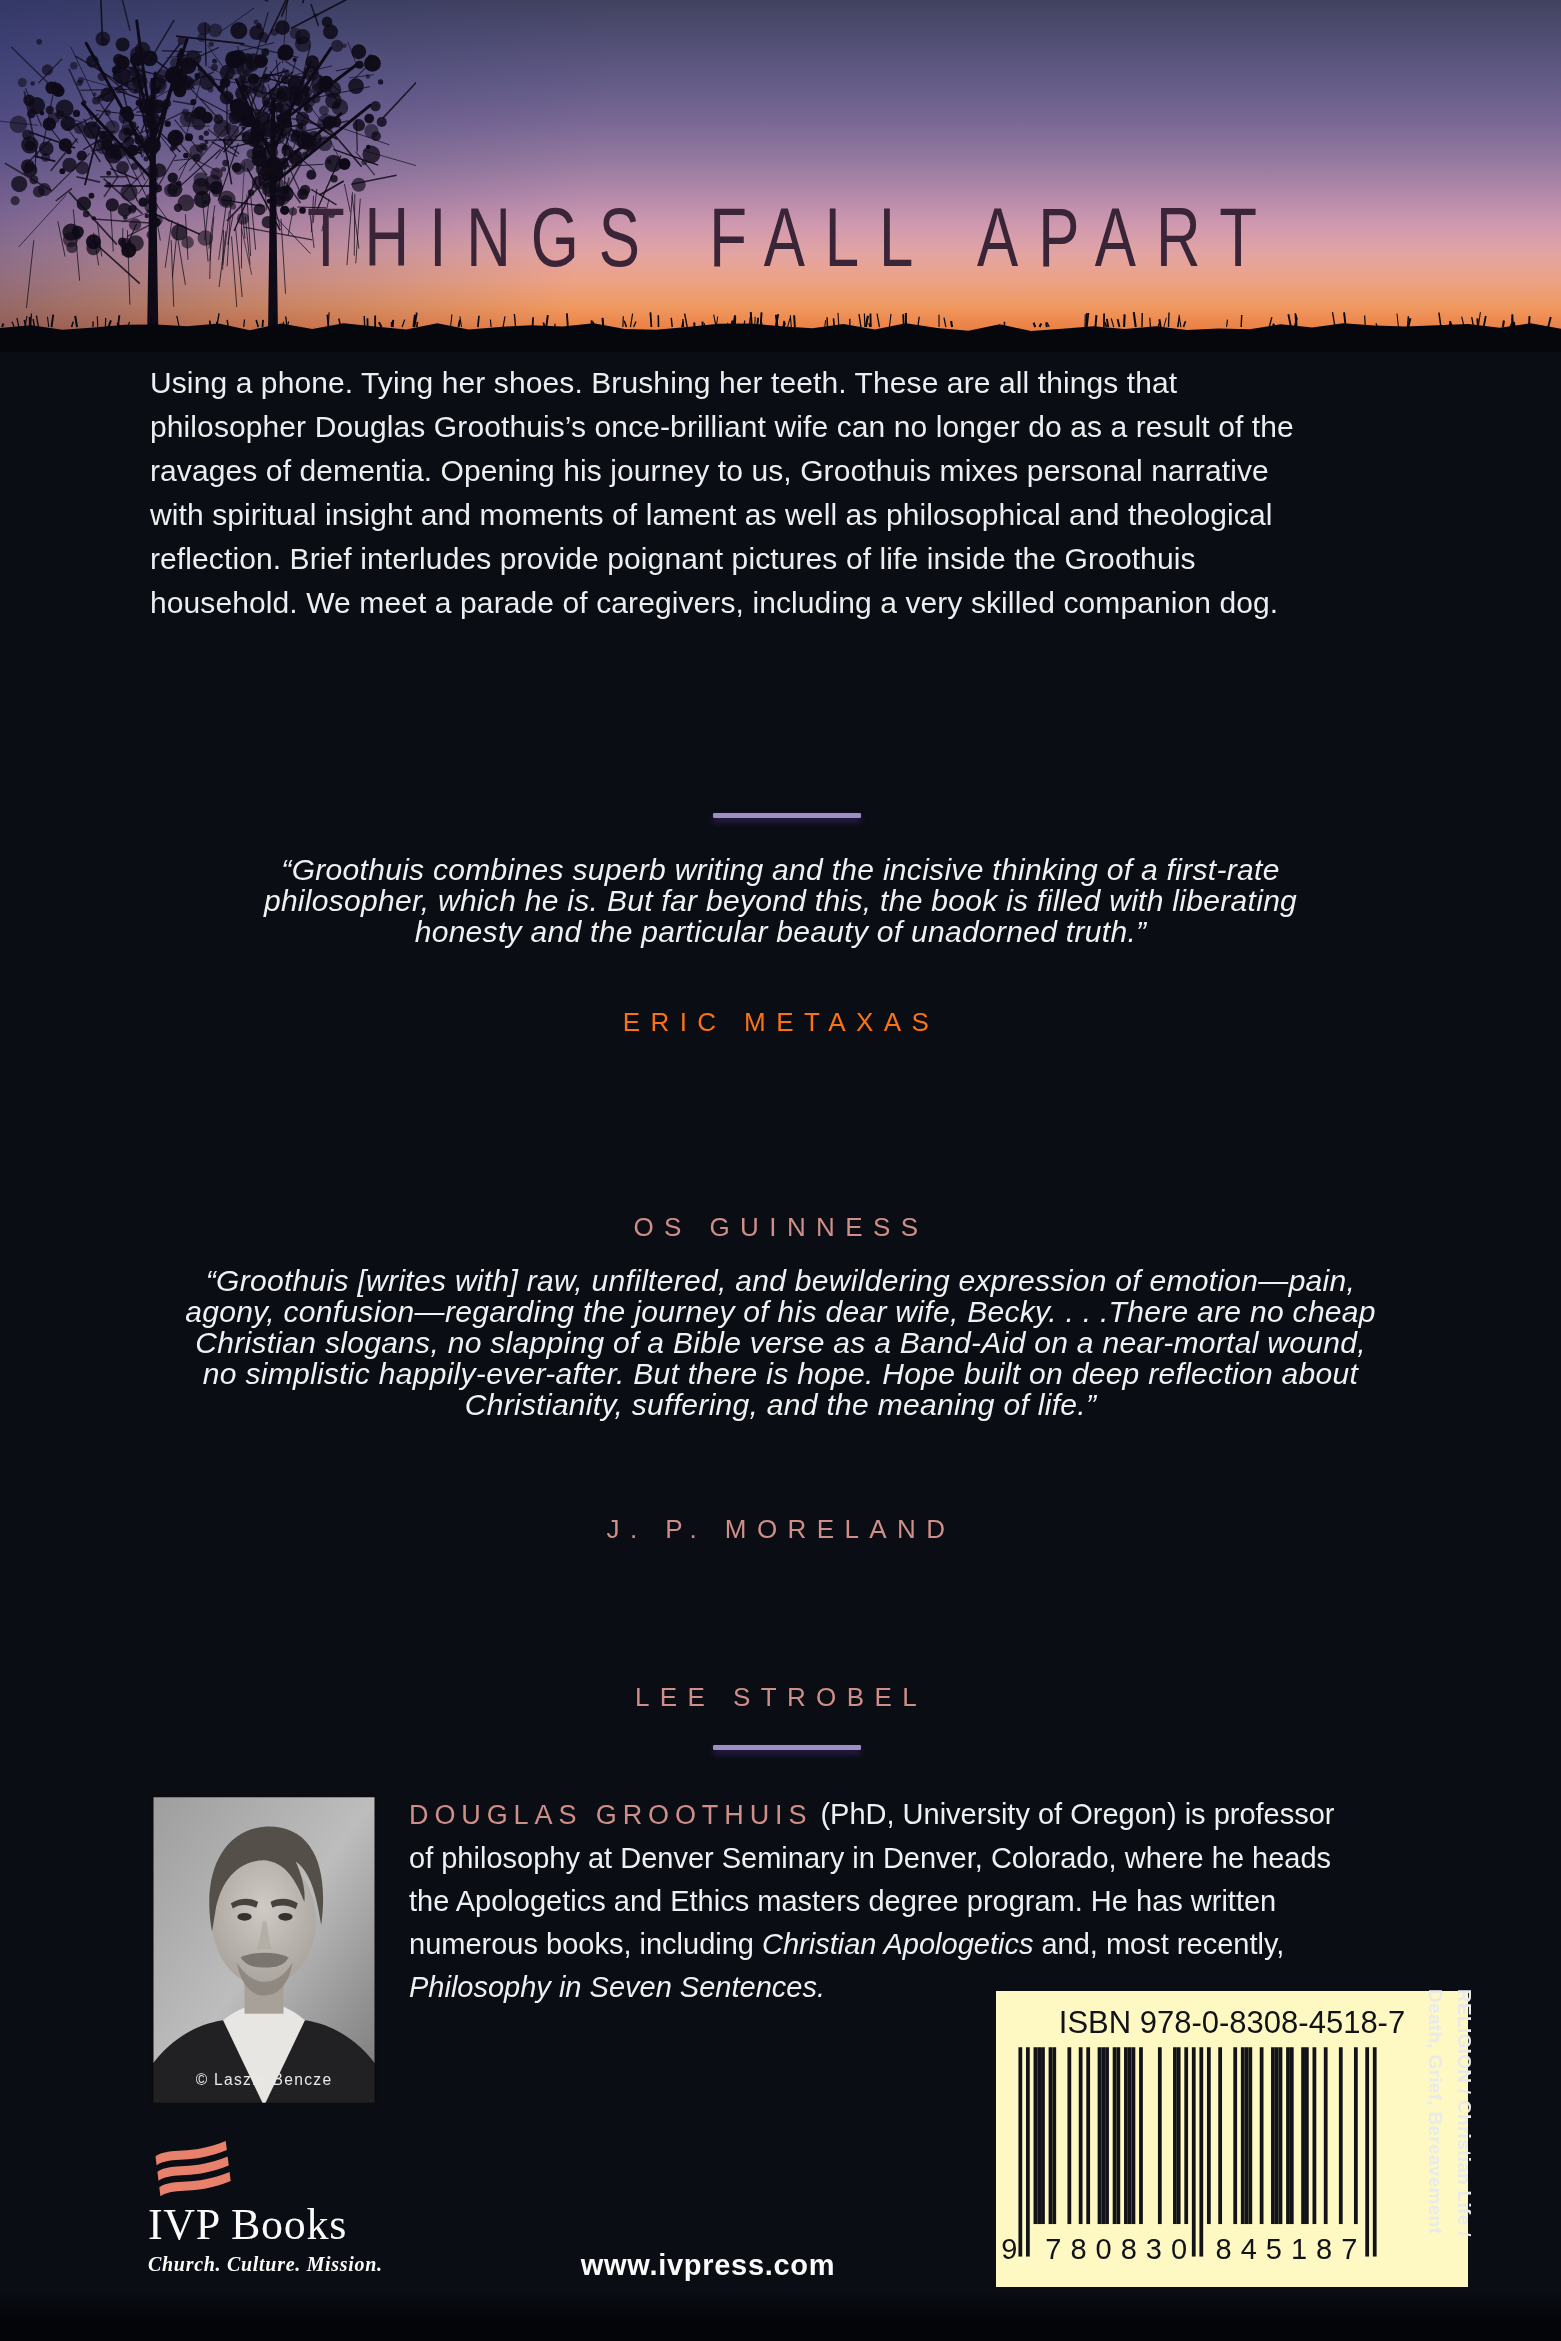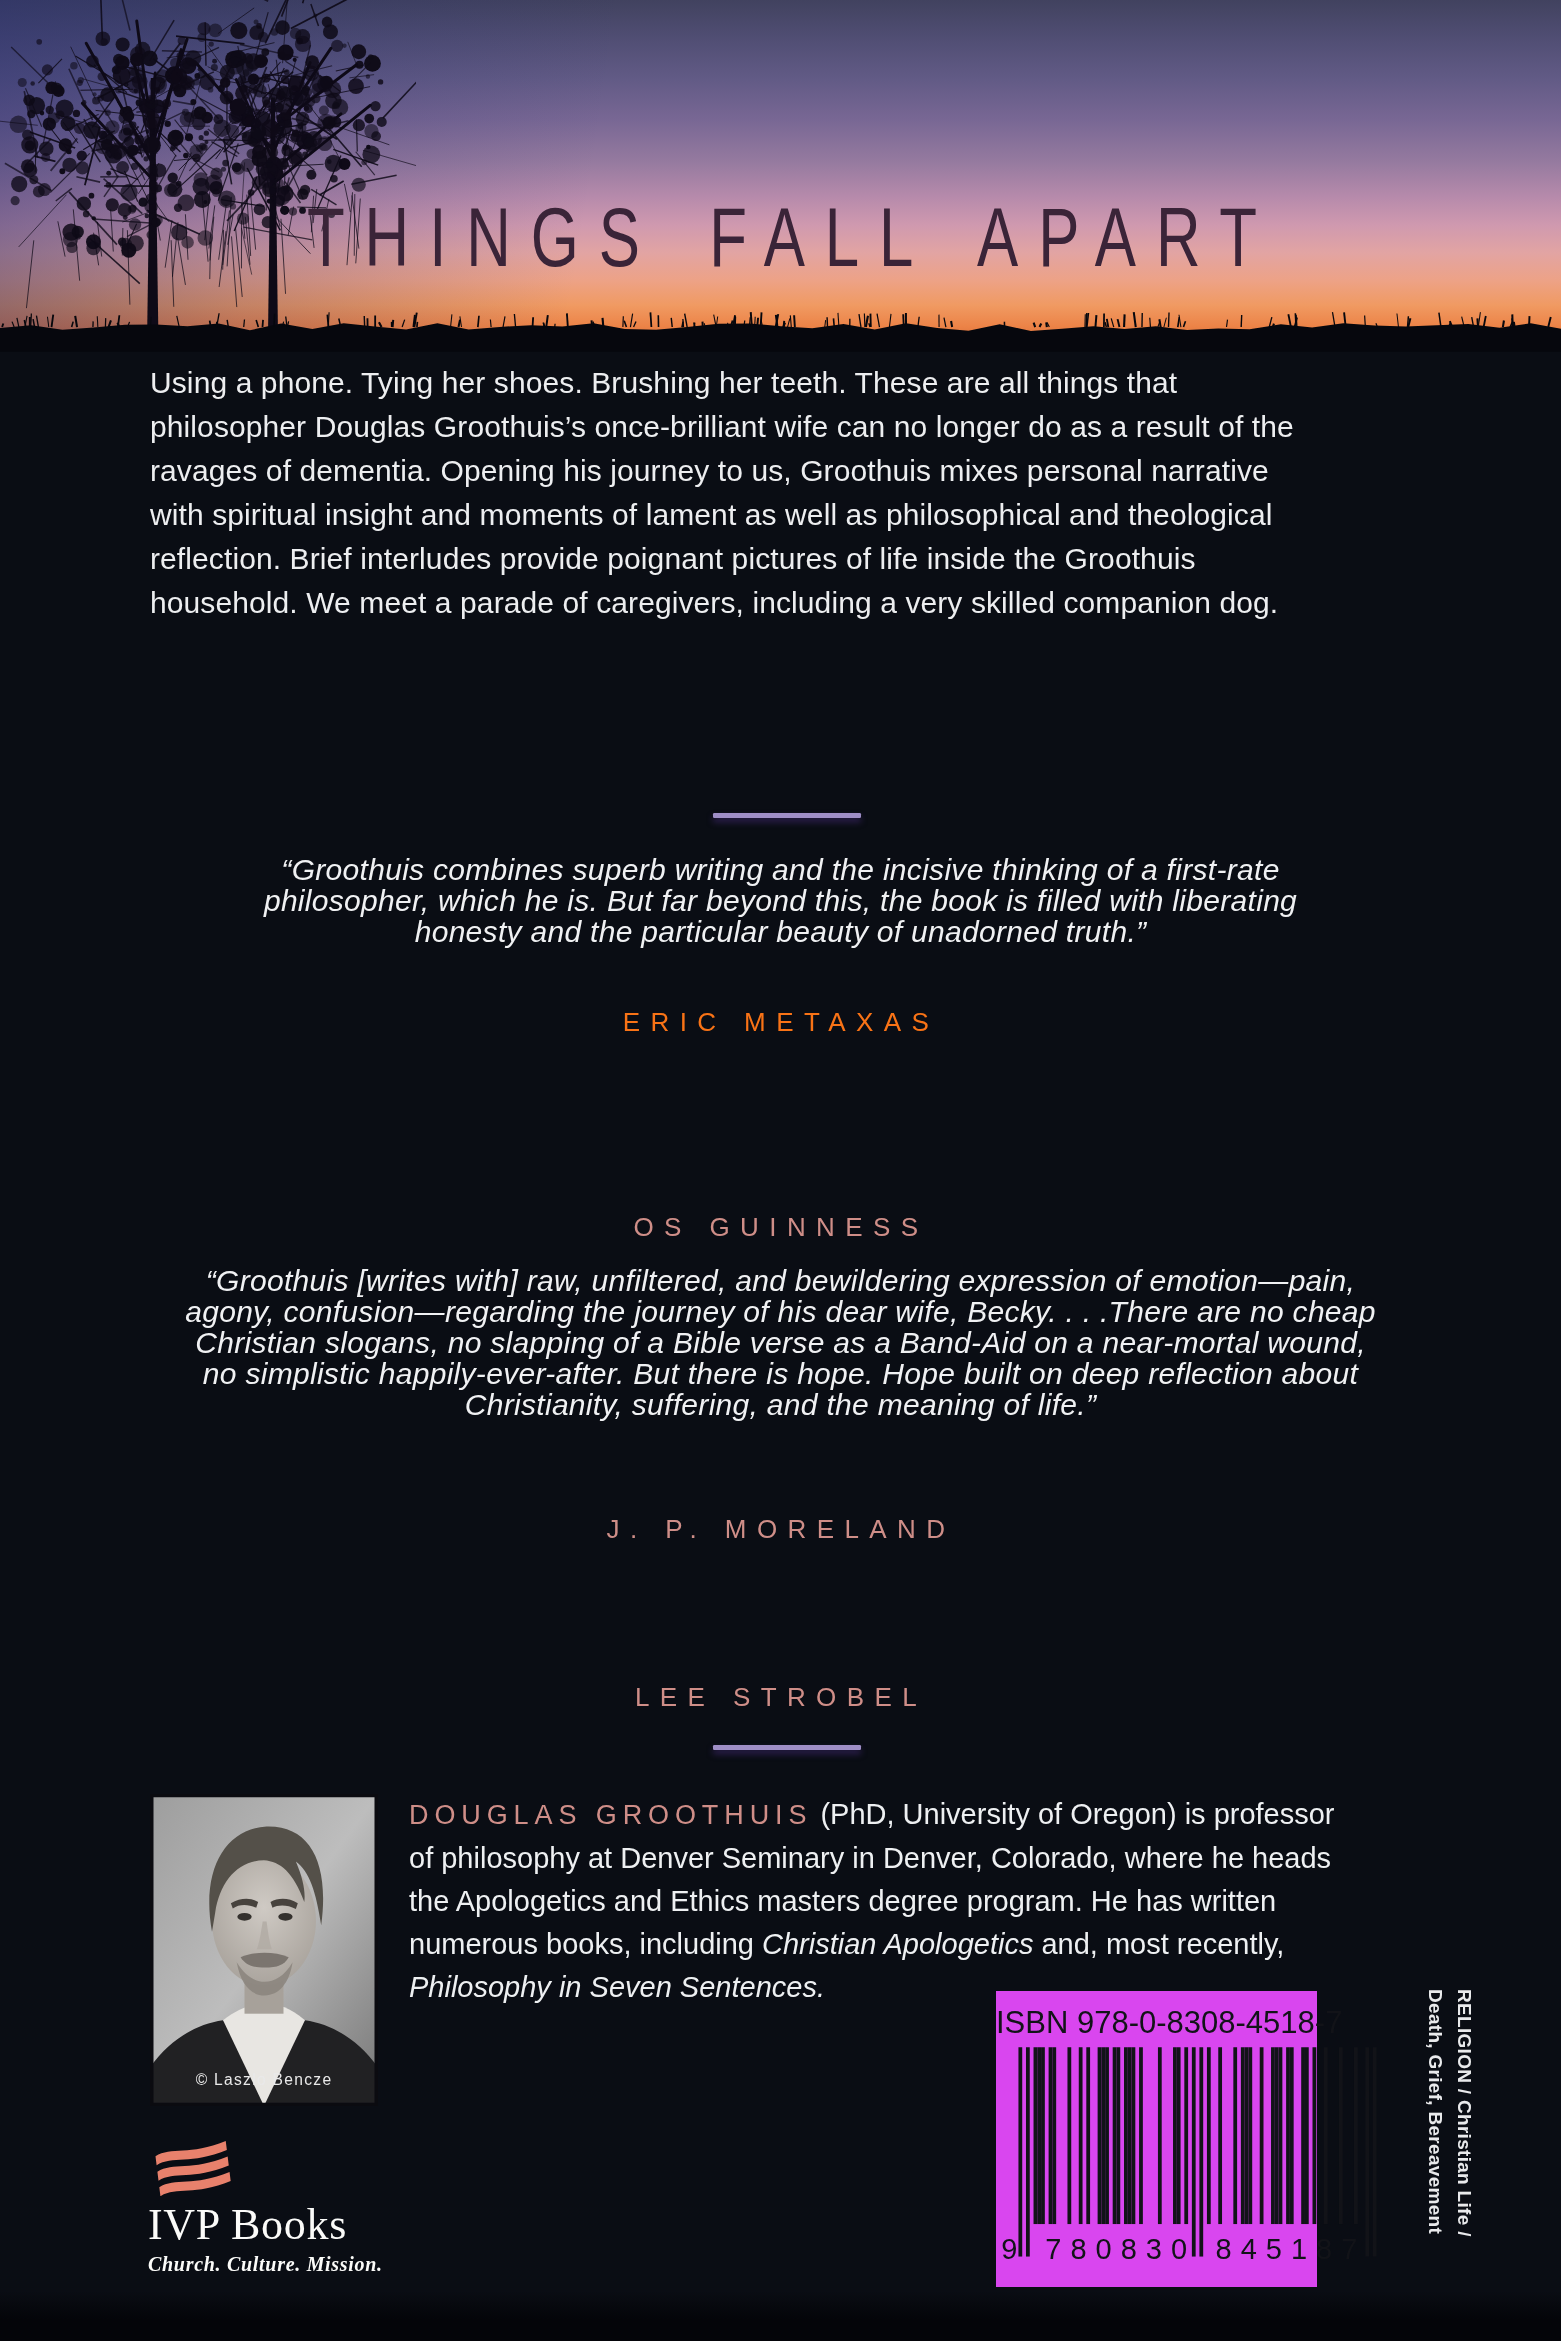--- a/index.html
+++ b/index.html
@@ -60,22 +60,22 @@
   }
   .bio {
     position:absolute; left:409px; top:1793px; width:1015px;
     font-size:29px; line-height:43px; color:#eef0f2;
   }
   .bio .seg-name { letter-spacing:5.9px; font-size:27px; }
   .bio .seg-i { font-style:italic; }
 
   
   .barcode-box {
-    position:absolute; left:996px; top:1991px; width:321px; height:296px;
-    background:#d946ef;
+    position:absolute; left:996px; top:1991px; width:472px; height:296px;
+    background:#fef9c3;
   }
   .isbn-label {
     position:absolute; top:14.3px; left:0; width:100%; text-align:center;
     color:#121318; font-size:31px; letter-spacing:0px; white-space:nowrap;
   }
   .bc-digits {
     position:absolute; top:242px; left:0; width:100%;
     color:#121318; font-size:29px; display:flex;
   }
   .bc-digits .d-left { margin-left:5.2px; }
@@ -1122,16 +1122,17 @@
       <g transform="rotate(-7 63 43)">
         <path d="M8,18 C34,6 60,24 118,8  L118,22 C60,38 34,20 8,32 Z" fill="#e8816c"></path>
         <path d="M8,42 C34,30 60,48 118,32 L118,46 C60,62 34,44 8,56 Z" fill="#e8816c"></path>
         <path d="M8,66 C34,54 60,72 118,56 L118,70 C60,86 34,68 8,80 Z" fill="#e8816c"></path>
       </g>
     </svg>
     <div class="imprint">IVP Books</div>
     <div class="tagline">Church. Culture. Mission.</div>
   </div>
 
+  <div class="website">www.ivpress.com</div>
 
   <div class="bottom-strip"></div>
 </div>
 
 
 </body></html>

